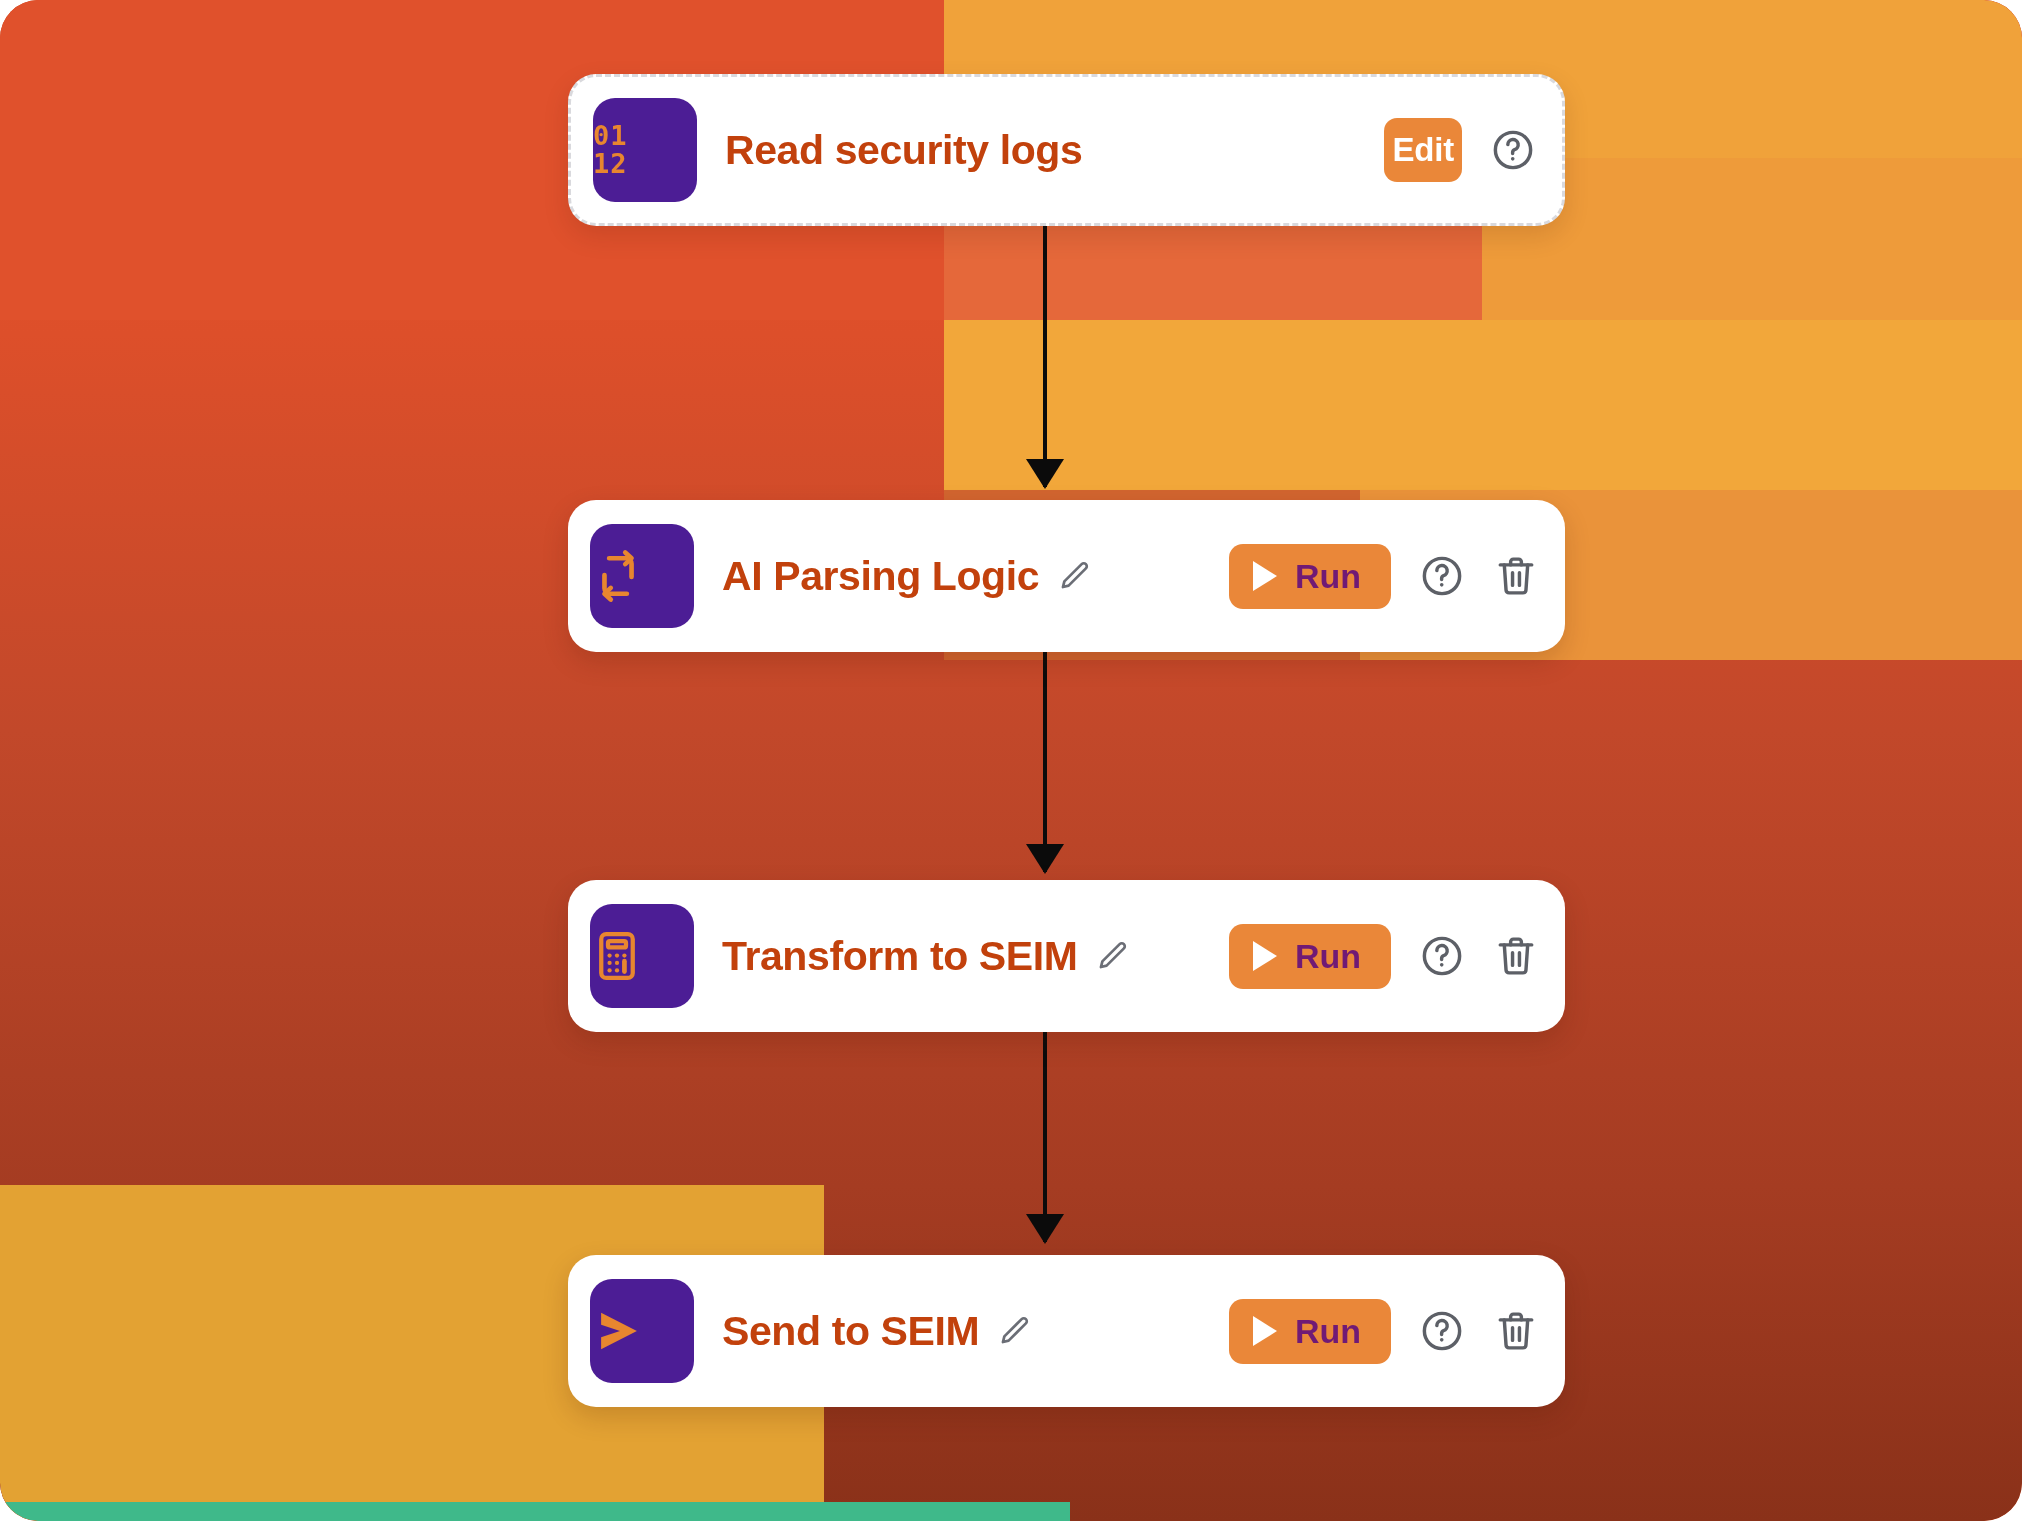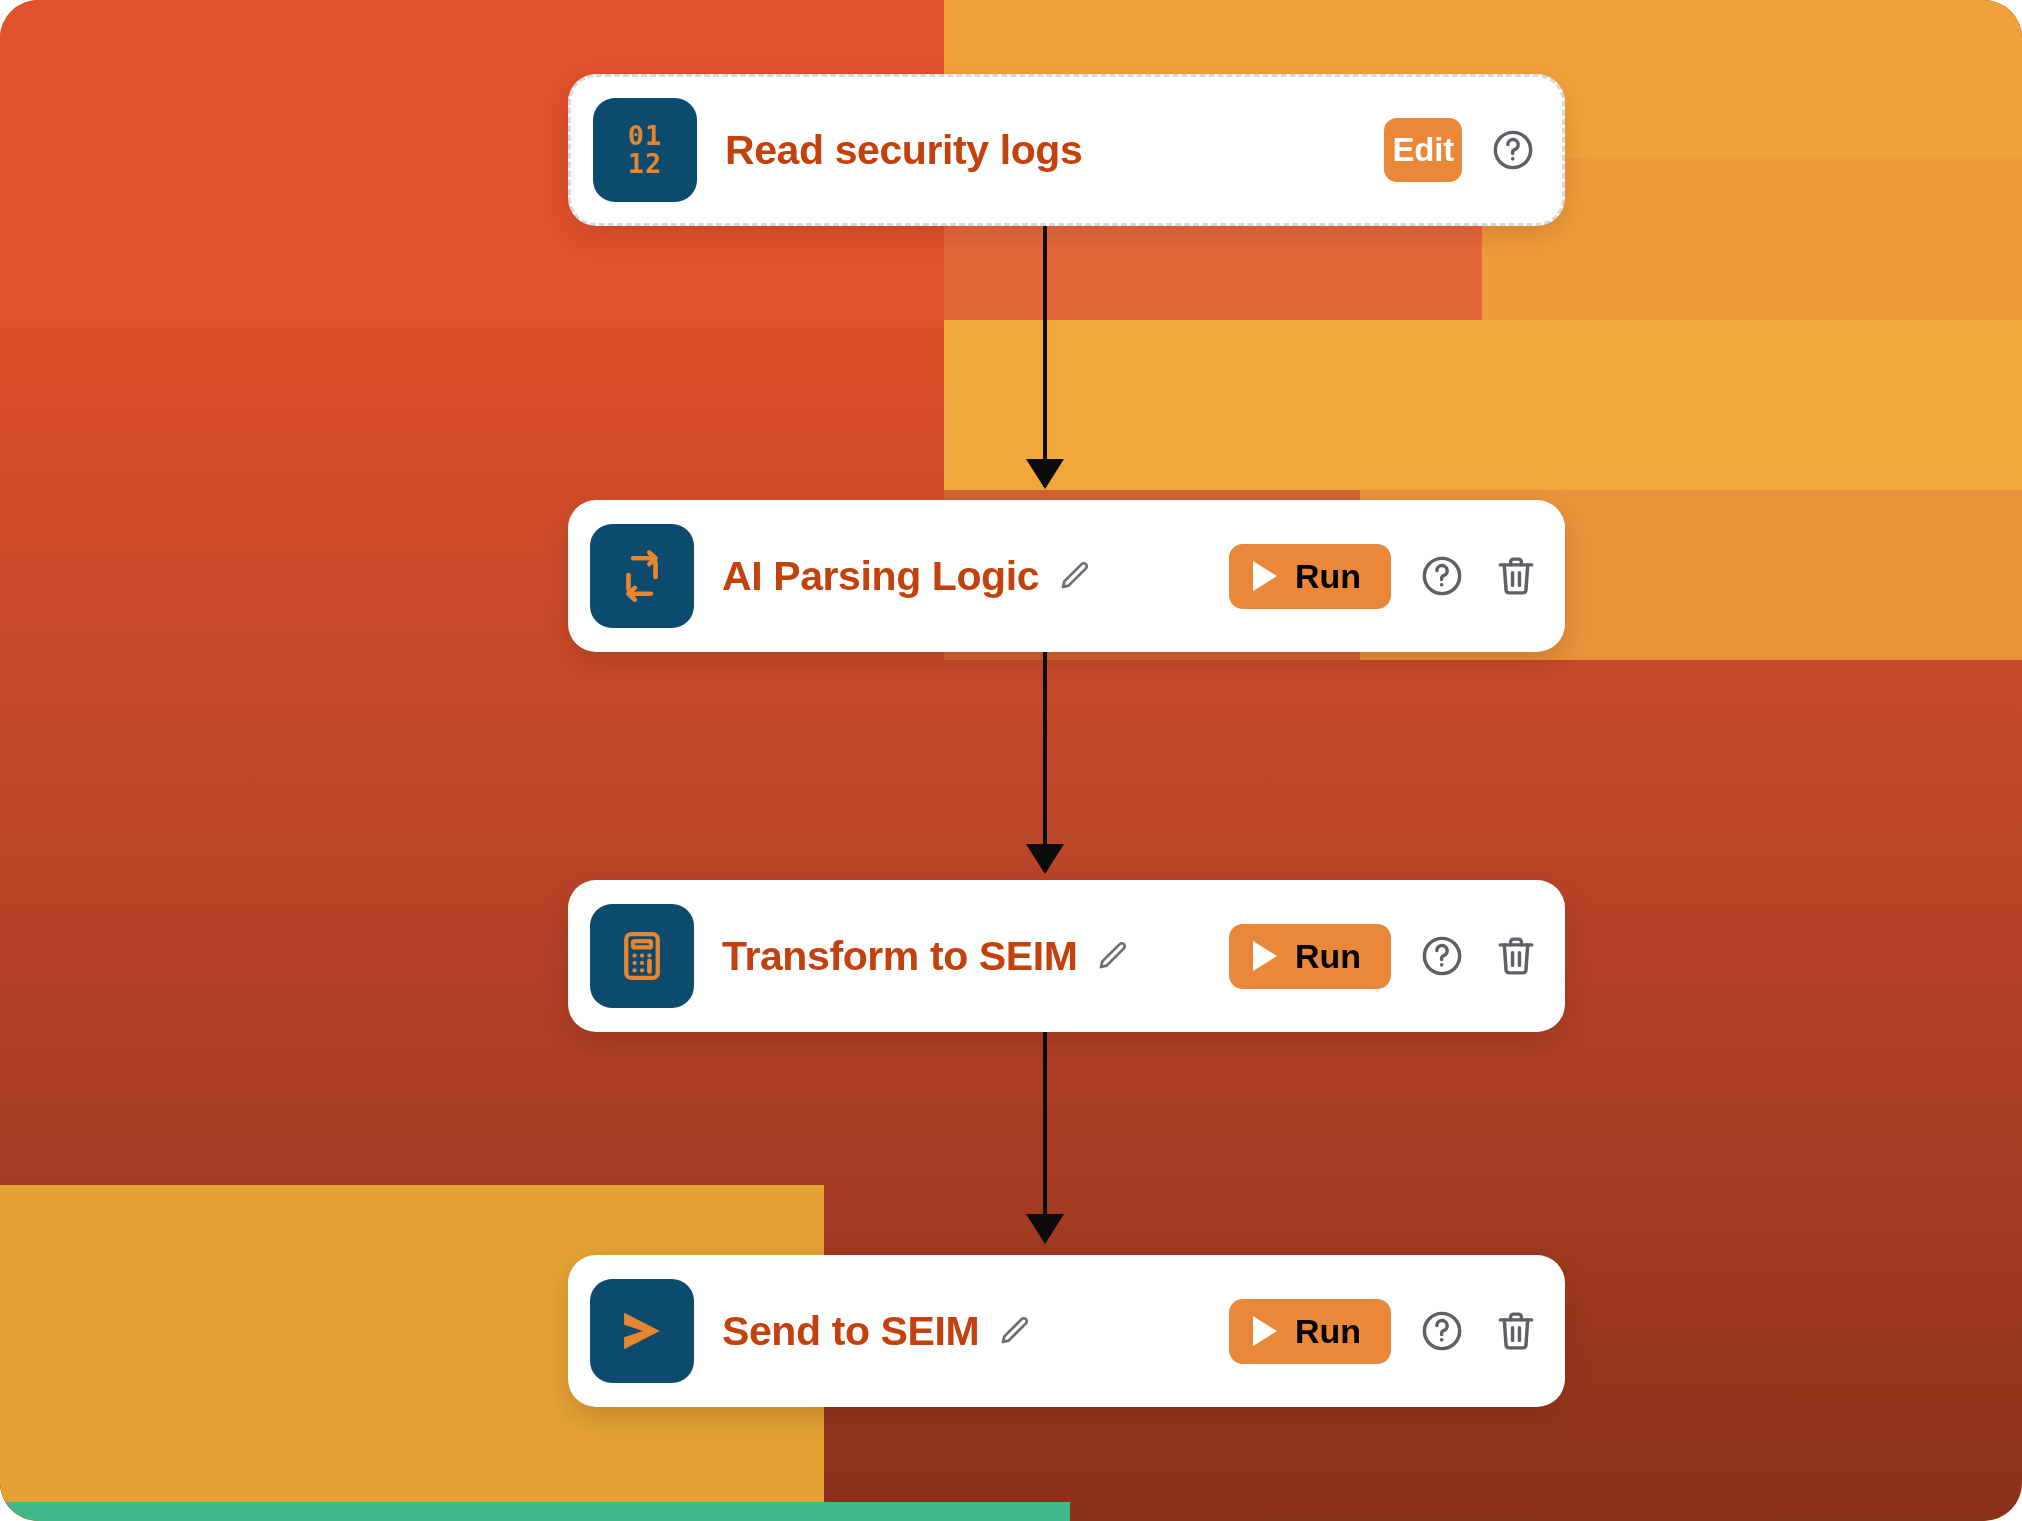--- a/index.html
+++ b/index.html
@@ -63,25 +63,25 @@
   }
   .card.dashed {
     border: 3px dashed #d9d9dd;
     box-shadow: 0 10px 26px rgba(70,20,0,0.14);
   }
 
   .icon-tile {
     width: 104px;
     height: 104px;
     border-radius: 22px;
-    background: #0c4a6e;
+    background: #4c1d95;
     flex: 0 0 auto;
     display: flex;
     align-items: center;
-    justify-content: center;
+    justify-content: flex-start;
   }
   .icon-tile svg { display: block; }
   .binary-glyph {
     font-family: "DejaVu Sans Mono", "Liberation Mono", monospace;
     color: #e8862f;
     font-weight: 700;
     font-size: 27px;
     line-height: 1.02;
     letter-spacing: 1px;
     text-align: center;
@@ -111,21 +111,21 @@
     font-family: "Liberation Sans", sans-serif;
     font-size: 33px;
     font-weight: 700;
     letter-spacing: -0.2px;
     padding: 13px 8px;
     cursor: pointer;
   }
 
   .run-btn {
     background: #ea8739;
-    color: #000000;
+    color: #701a75;
     border: none;
     border-radius: 14px;
     font-family: "Liberation Sans", sans-serif;
     font-size: 34px;
     font-weight: 700;
     padding: 13px 30px 13px 24px;
     display: flex;
     align-items: center;
     gap: 18px;
     cursor: pointer;

